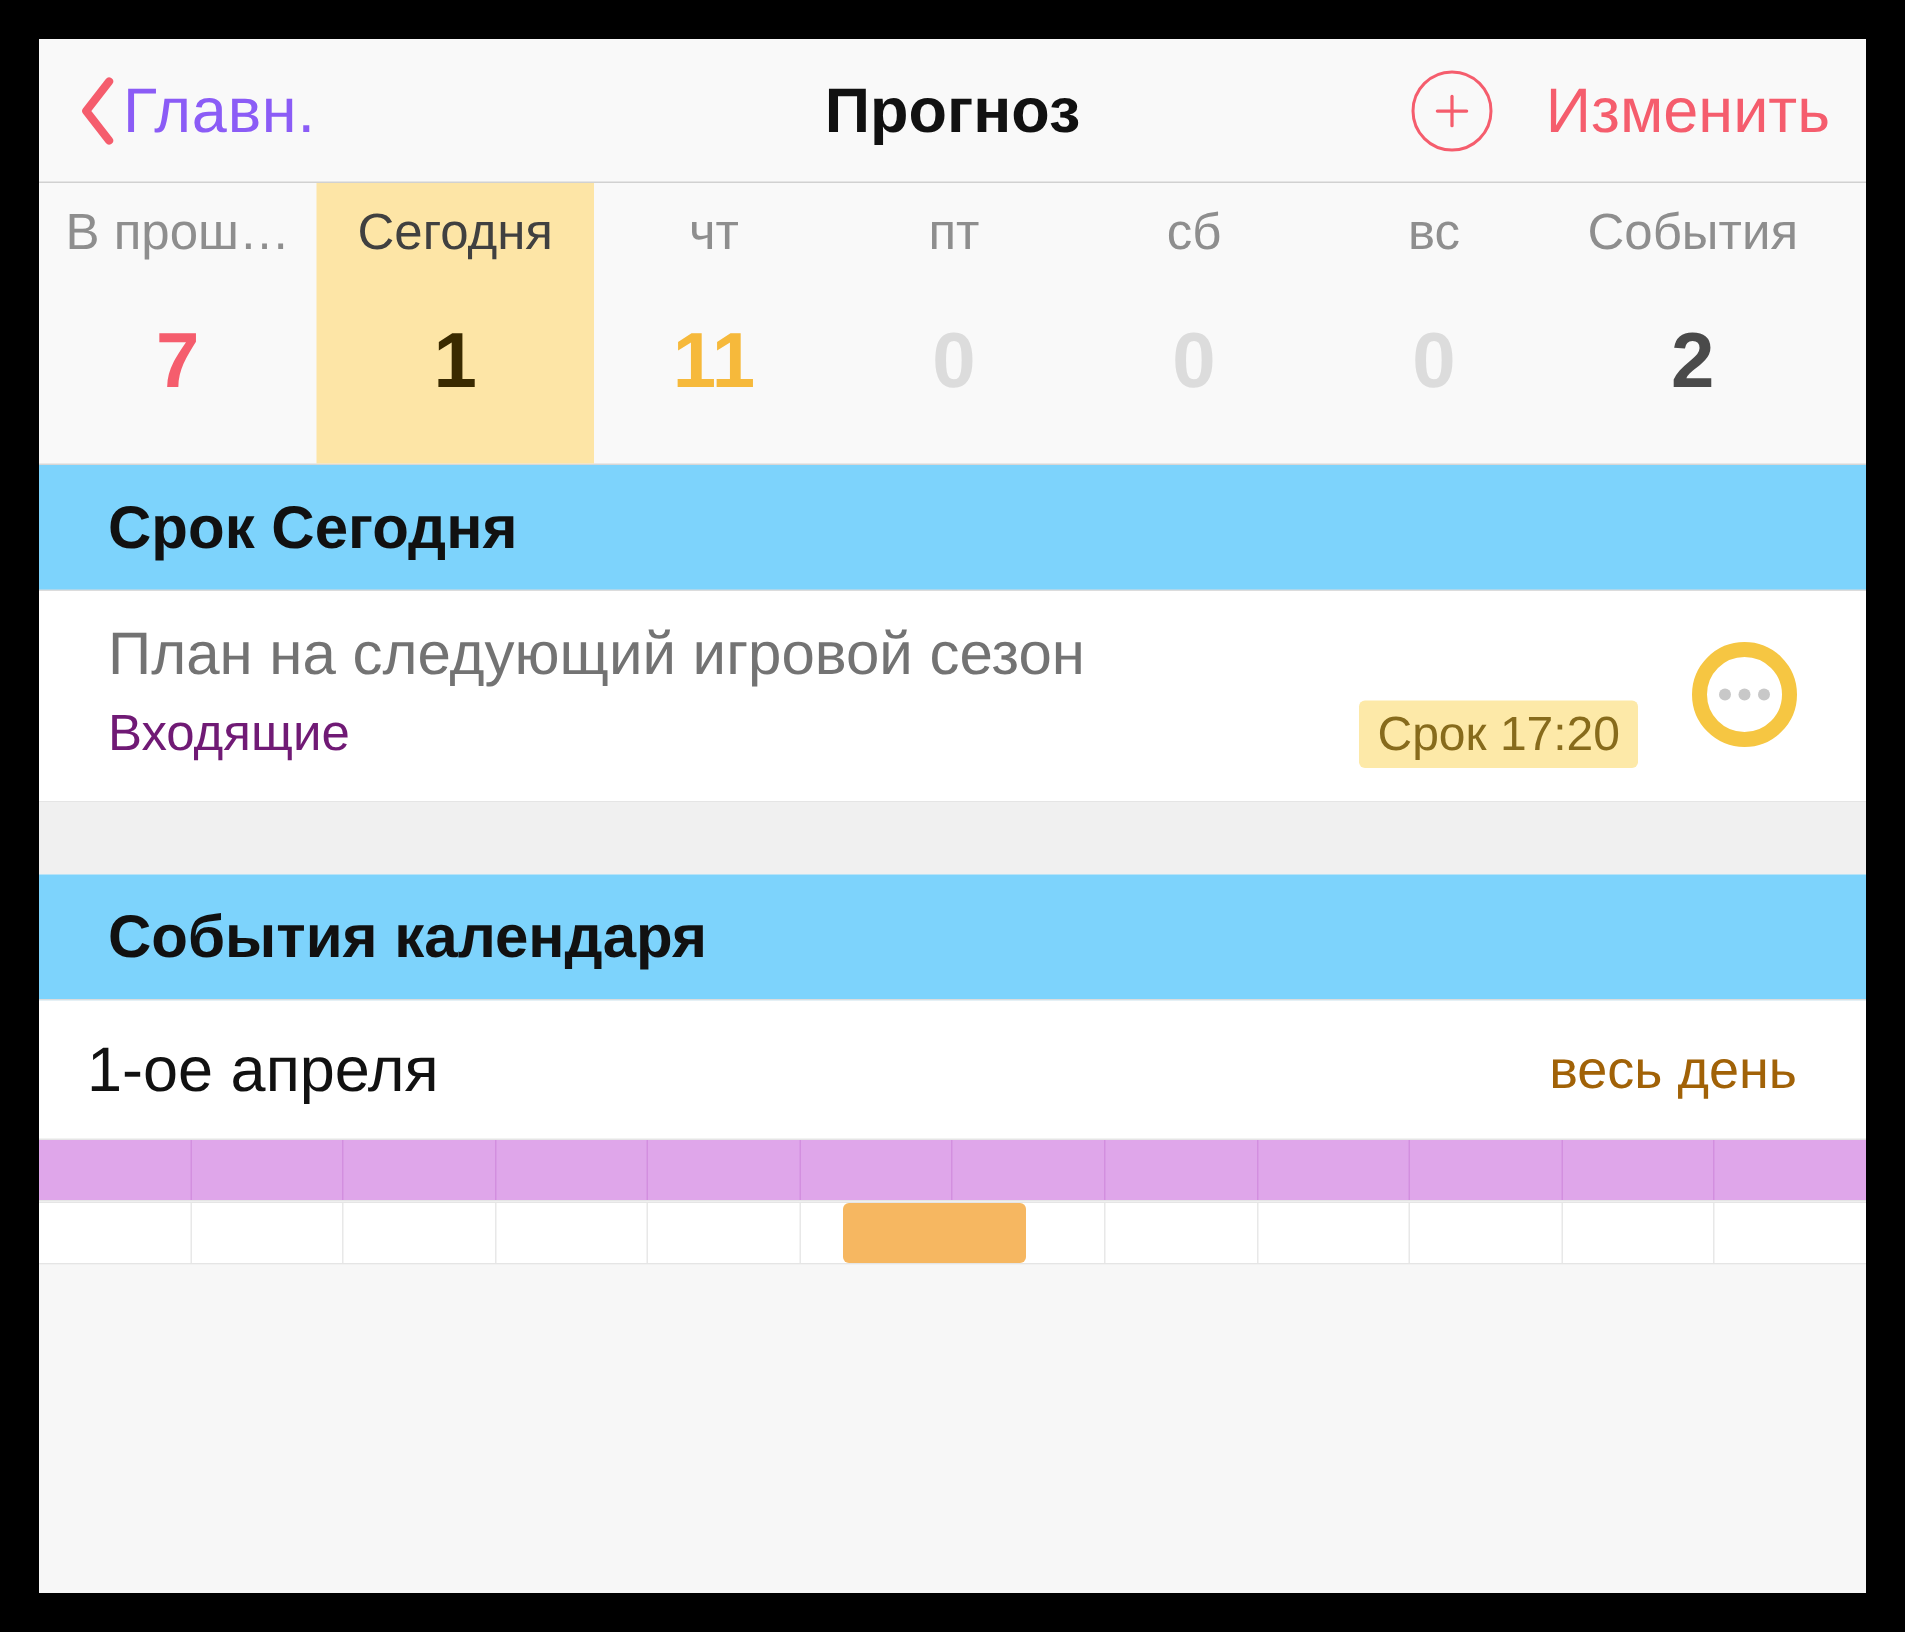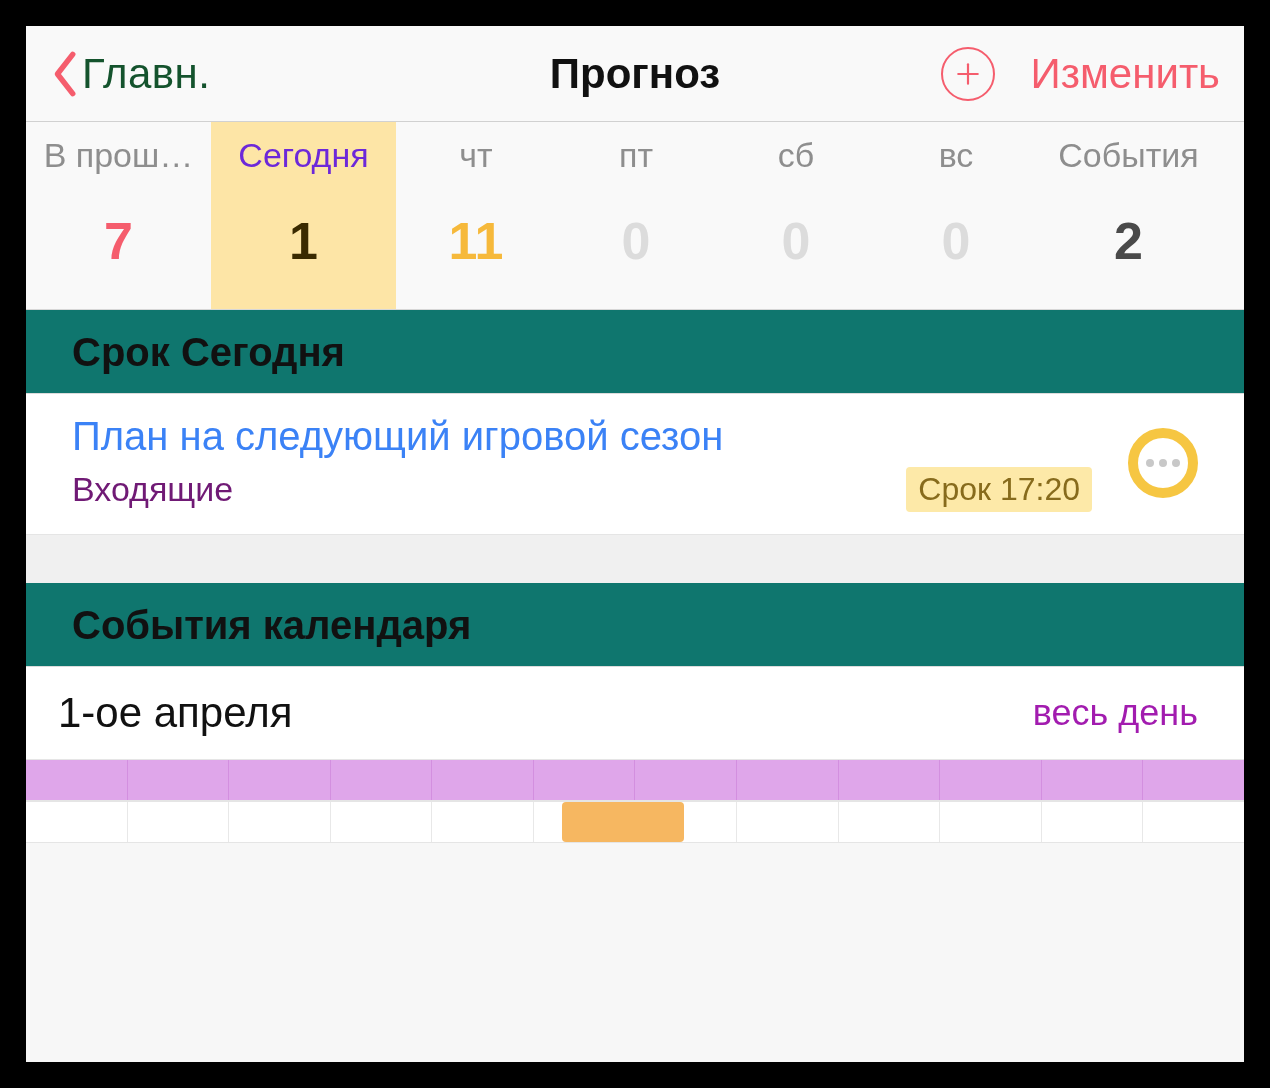--- a/index.html
+++ b/index.html
@@ -24,21 +24,21 @@
     border-bottom: 1px solid #d1d1d1;
     display: flex;
     align-items: center;
     position: relative;
     padding: 0 24px;
   }
   .nav-left {
     display: flex;
     align-items: center;
     gap: 4px;
-    color: #14532d;
+    color: #8b5cf6;
     cursor: pointer;
   }
   .chevron-left-svg { width: 28px; height: 48px; }
   .nav-back-label { font-size: 42px; font-weight: 400; letter-spacing: 0.5px; }
   .nav-title {
     position: absolute;
     left: 50%;
     transform: translateX(-50%);
     font-size: 42px;
     font-weight: 700;
@@ -95,43 +95,43 @@
     font-size: 52px;
     font-weight: 600;
     color: #dcdcdc;
   }
   .daycol.past .day-count { color: #f55d6d; }
   .daycol.soon .day-count { color: #f6b93b; font-weight: 700; }
   .daycol.future .day-count { color: #4a4a4a; }
   .daycol.selected {
     background: #fde5a6;
   }
-  .daycol.selected .day-label { color: #6d28d9; }
+  .daycol.selected .day-label { color: #404040; }
   .daycol.selected .day-count { color: #3a2a00; }
 
   
   .section-header {
-    background: #0f766e;
+    background: #7dd3fc;
     padding: 20px 46px 18px;
     font-size: 40px;
     font-weight: 700;
     color: #111;
     border-bottom: 1px solid #dcdcdc;
   }
 
   
   .task-row {
     background: #fff;
     padding: 20px 46px 22px;
     display: flex;
     align-items: center;
     border-bottom: 1px solid #e5e5e5;
   }
   .task-main { flex: 1; min-width: 0; }
-  .task-title { font-size: 40px; color: #3b82f6; margin-bottom: 8px; }
+  .task-title { font-size: 40px; color: #737373; margin-bottom: 8px; }
   .task-sub {
     display: flex;
     align-items: center;
     justify-content: space-between;
   }
   .task-folder { font-size: 34px; color: #701a75; }
   .task-due {
     font-size: 32px;
     background: #fde9a8;
     color: #876b1c;
@@ -161,21 +161,21 @@
     border-bottom: none;
   }
   .event-top {
     display: flex;
     align-items: center;
     justify-content: space-between;
     padding: 22px 46px 22px 32px;
     border-radius: 13px;
   }
   .event-title { font-size: 42px; color: #111; }
-  .event-time  { font-size: 36px; color: #a21caf; text-align: right; }
+  .event-time  { font-size: 36px; color: #a16207; text-align: right; }
 
   .timeline {
     height: 42px;
     border-top: 1px solid #e5e5e5;
     border-bottom: 1px solid #e5e5e5;
     position: relative;
     background: #fff;
   }
   .timeline .ticks {
     position: absolute; inset: 0;

